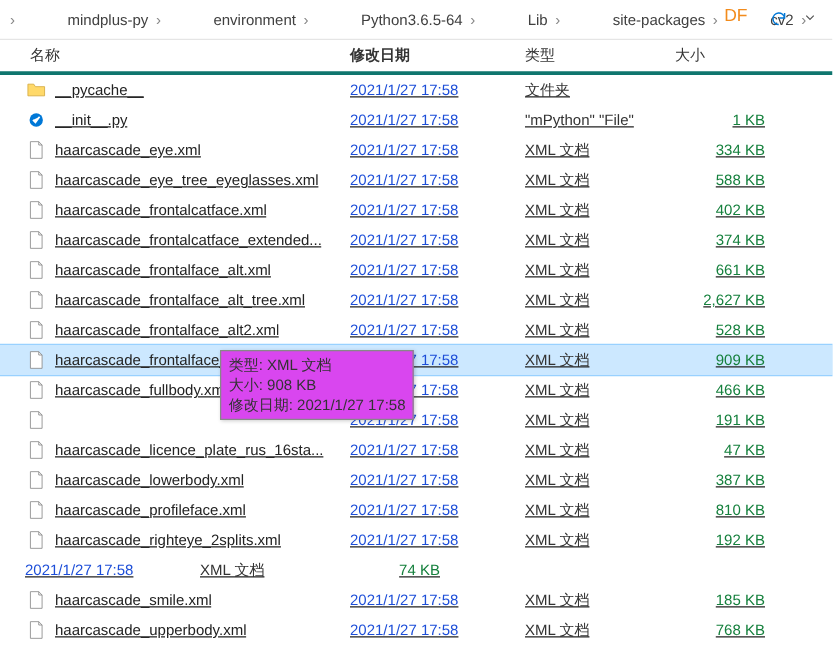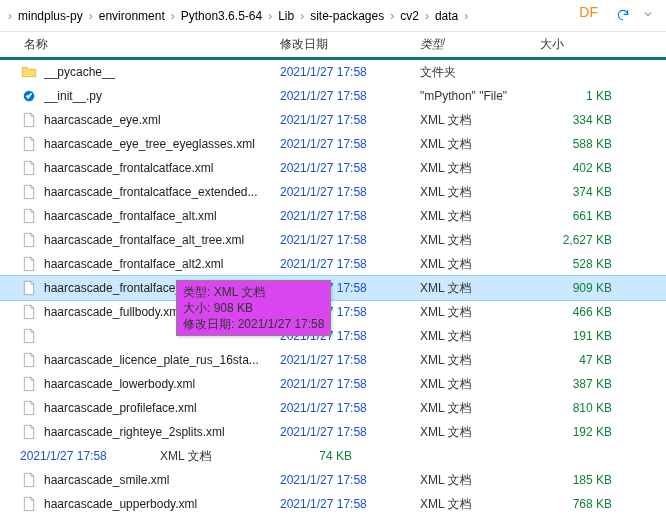--- a/index.html
+++ b/index.html
@@ -1,29 +1,29 @@
 <!DOCTYPE html>
 <html><head>
 <meta charset="utf-8">
 <style>
   * { margin: 0; padding: 0; box-sizing: border-box; font-family: "Microsoft YaHei", "Segoe UI", sans-serif; font-size: 12px; }
   body { background: #fff; width: 666px; height: 516px; overflow: hidden; color: #222; }
   .breadcrumb { display: flex; align-items: center; height: 32px; padding: 0 6px; border-bottom: 1px solid #e5e5e5; position: relative; }
-  .crumb { padding: 0 4px; color: #000000; cursor: pointer; white-space: nowrap; }
+  .crumb { padding: 0 4px; color: #404040; cursor: pointer; white-space: nowrap; margin-left: 36px; }
   .sep { color: #888; padding: 0 2px; }
   .df-badge { position: absolute; right: 68px; top: 4px; color: #f28b1c; font-weight: normal; font-size: 14px; }
   .refresh { position: absolute; right: 36px; top: 8px; color: #0078d7; }
   .down-arrow { position: absolute; right: 12px; top: 8px; color: #555; }
   .headers { display: flex; align-items: center; height: 28px; border-bottom: 3px solid #0f766e; padding-left: 20px; color: #333; user-select: none; }
   .col-name { width: 260px; padding-left: 4px; }
-  .col-date { width: 140px; }
-  .col-type { width: 120px; font-style: italic; }
+  .col-date { width: 140px; font-weight: bold; }
+  .col-type { width: 120px; }
   .col-size { width: 80px; text-align: left; padding-right: 8px; }
   .rows { position: relative; }
-  .row { display: flex; align-items: center; height: 24px; padding-left: 20px; cursor: pointer; }
+  .row { display: flex; align-items: center; height: 24px; padding-left: 20px; cursor: pointer; text-decoration: underline; }
   .row.sel { background: #cce8ff; outline: 1px solid #99d1ff; }
   .icon { width: 18px; height: 18px; margin-right: 6px; flex-shrink: 0; display: flex; align-items: center; justify-content: center; }
   .name-cell { width: 260px; display: flex; align-items: center; overflow: hidden; }
   .name-text { white-space: nowrap; overflow: hidden; text-overflow: ellipsis; }
   .date-cell { width: 140px; color: #1d4ed8; }
   .type-cell { width: 120px; color: #333; }
   .size-cell { width: 80px; text-align: right; padding-right: 8px; color: #15803d; }
   .tooltip { position: absolute; left: 176px; top: 220px; background: #d946ef; border: 1px solid #888; padding: 3px 6px; font-size: 12px; line-height: 16px; color: #333; box-shadow: 1px 1px 3px rgba(0,0,0,0.2); z-index: 10; }
   .tooltip div { white-space: nowrap; }
   svg { display: block; }

